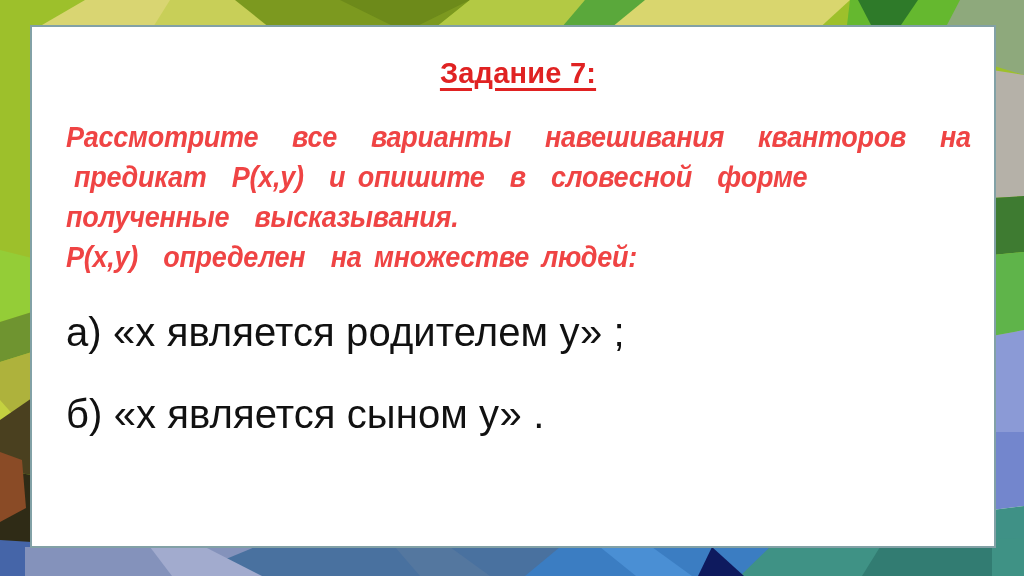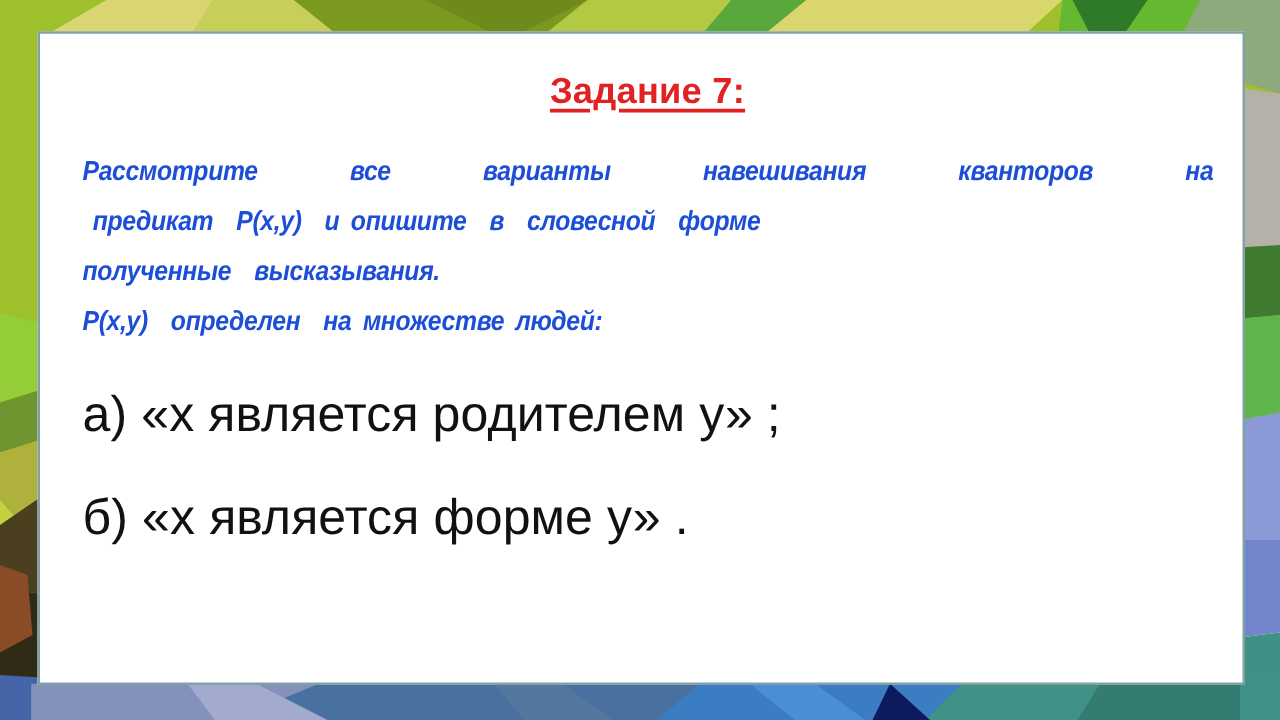--- a/index.html
+++ b/index.html
@@ -41,26 +41,26 @@
     line-height: 36px;
     font-weight: bold;
     color: #e02222;
     text-decoration: underline;
     text-decoration-thickness: 3px;
     text-underline-offset: 5px;
     letter-spacing: 0.2px;
   }
   .task-paragraph {
     margin-top: 26px;
-    font-size: 22px;
+    font-size: 30px;
     line-height: 40px;
     font-weight: bold;
     font-style: italic;
     font-stretch: condensed;
-    color: #1d4ed8;
+    color: #ef4444;
     letter-spacing: -0.3px;
   }
   .p-line {
     transform: scaleX(0.9);
     transform-origin: 0 50%;
     white-space: pre-wrap;
     word-spacing: 0.2em;
   }
   .p-line.justified {
     width: 111.2%;
@@ -141,16 +141,16 @@
 
     <div class="task-paragraph">
       <div class="p-line justified">Рассмотрите все варианты навешивания кванторов на</div>
       <div class="p-line indented">предикат  P(x,y)  и опишите  в  словесной  форме</div>
       <div class="p-line">полученные  высказывания.</div>
       <div class="p-line">P(x,y)  определен  на множестве людей:</div>
     </div>
 
     <div class="option first">а) «х является родителем у» ;</div>
 
-    <div class="option second">б) «х является форме у» .</div>
+    <div class="option second">б) «х является сыном у» .</div>
 
   </div>
 </div>
 
 </body></html>

